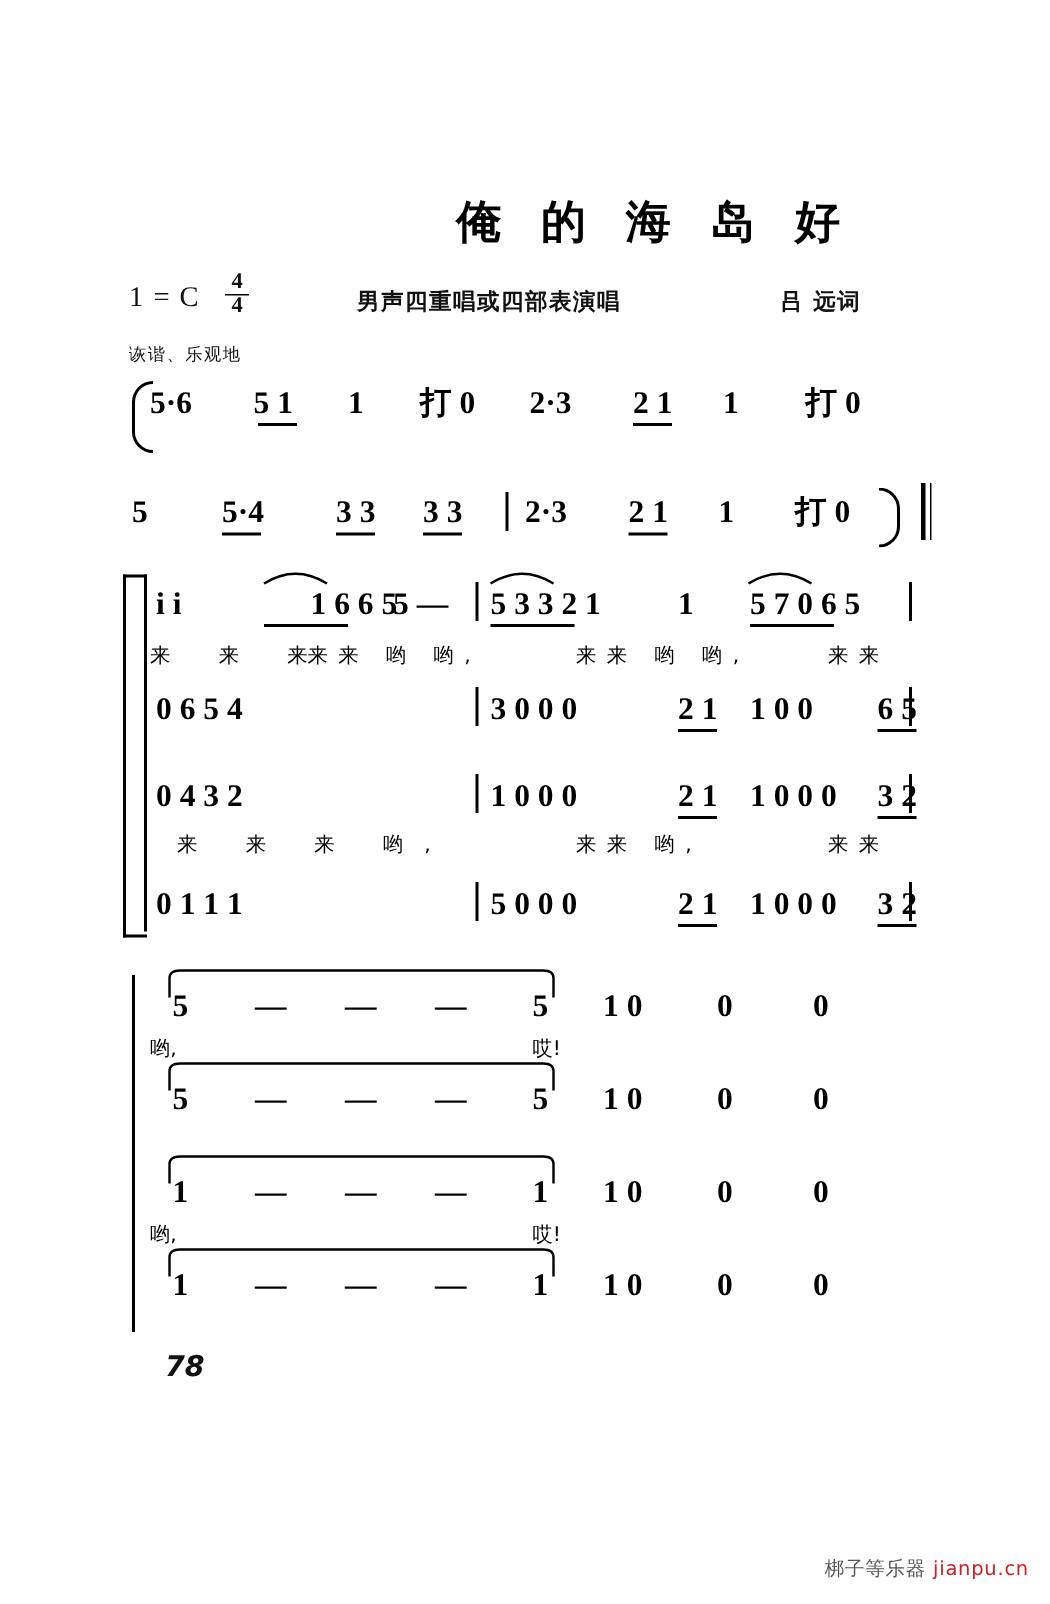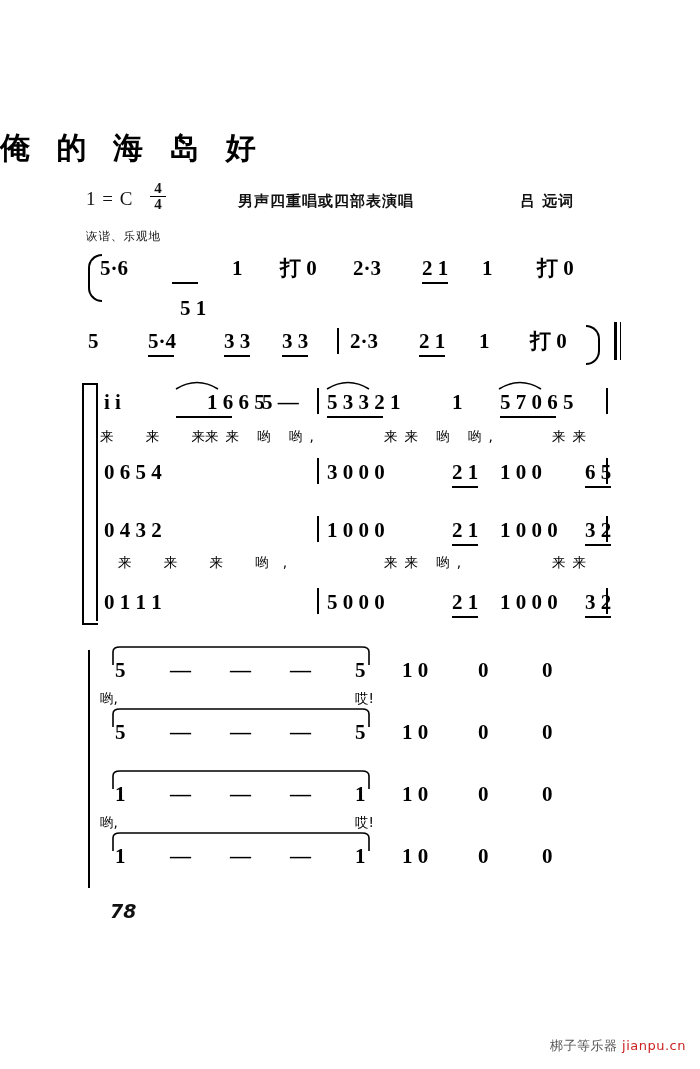--- a/index.html
+++ b/index.html
@@ -15,21 +15,21 @@
     font-family: "Liberation Serif", serif;
     color: #111111;
     overflow: hidden;
   }
   
   .title {
     position: absolute;
     top: 128px;
     left: 0;
     width: 568px;
-    text-align: left;
+    text-align: right;
     font-family: "DejaVu Sans", sans-serif;
     font-weight: bold;
     font-size: 30px;
     letter-spacing: 8px;
     color: #000;
   }
   
   .key-sig {
     position: absolute;
     top: 188px;
@@ -161,21 +161,21 @@
     <span class="bar"></span>
     <span class="den">4</span>
   </div>
   <div class="perf-note">男声四重唱或四部表演唱</div>
   <div class="author">吕   远词</div>
   <div class="tempo-mark">诙谐、乐观地</div>
 
   <div class="brace" style="left:88px; top:254px; height:44px; border-left-width:2.5px; border-radius:18px 0 0 18px; width:12px; border-top:2.5px solid #000; border-bottom:2.5px solid #000;"></div>
 
   <div class="n" style="left:100px; top:258px;">5·6</div>
-  <div class="n" style="left:180px; top:258px;margin-top:40px;">5 1</div>
+  <div class="n" style="left:169px; top:258px;">5 1</div>
   <div class="n" style="left:232px; top:258px;">1</div>
   <div class="n" style="left:280px; top:258px;">打 0</div>
   <div class="n" style="left:353px; top:258px;">2·3</div>
   <div class="n" style="left:422px; top:258px;">2 1</div>
   <div class="n" style="left:482px; top:258px;">1</div>
   <div class="n" style="left:537px; top:258px;">打 0</div>
   <div class="hline" style="left:172px; top:282px; width:26px;"></div>
   <div class="hline" style="left:422px; top:282px; width:26px;"></div>
 
 

